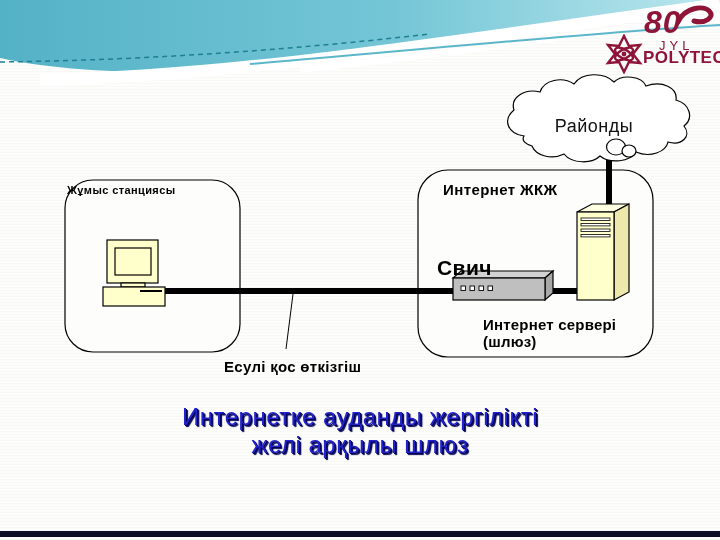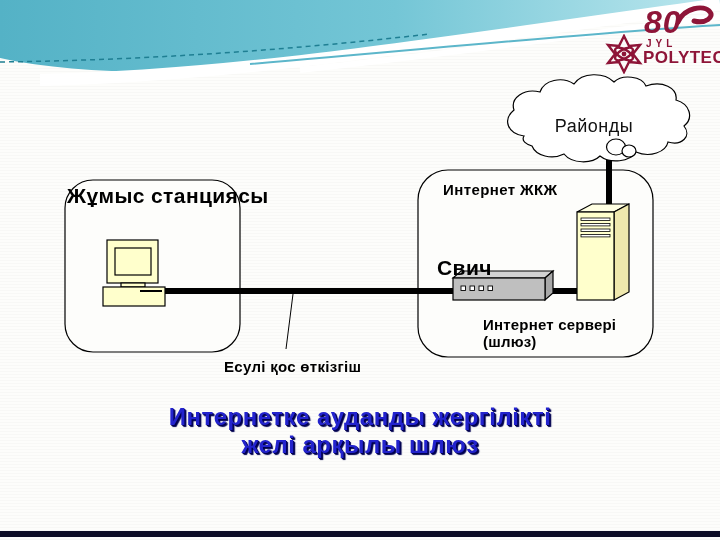--- a/index.html
+++ b/index.html
@@ -5,39 +5,39 @@
   html,body{margin:0;padding:0;background:#888;}
   .slide{
     position:relative;width:720px;height:540px;overflow:hidden;
     background:repeating-linear-gradient(0deg,#f8f8f6 0 1px,#fdfdfb 1px 3px);
     font-family:"Liberation Sans",sans-serif;
   }
   .abs{position:absolute;}
   svg{display:block;}
   
   .lbl{color:#000;font-weight:bold;white-space:nowrap;}
-  .workstation-label{left:67px;top:184px;font-size:21px;letter-spacing:.4px;}
+  .workstation-label{left:67px;top:184px;font-size:11px;letter-spacing:.4px;}
   .district-label{left:443px;top:181px;font-size:15px;letter-spacing:.4px;}
   .switch-label{left:437px;top:256px;font-size:21px;letter-spacing:.4px;}
   .gateway-label{left:483px;top:316px;font-size:15px;line-height:17px;letter-spacing:.2px;}
   .cable-label{left:224px;top:358px;font-size:15px;letter-spacing:.3px;}
   .cloud-label{left:510px;top:116px;width:168px;text-align:center;
     font-size:18px;font-weight:normal;color:#111;letter-spacing:.5px;}
   
   .slide-title{
     left:40px;top:403px;width:640px;text-align:center;
-    font-size:24px;font-weight:bold;line-height:28px;letter-spacing:.5px;
+    font-size:24px;font-weight:normal;line-height:28px;letter-spacing:.5px;
     color:#2323cd;
     text-shadow:1px 1px 0 #000050,2px 2px 1px #000050;
   }
   
   .logo{left:598px;top:8px;width:120px;height:72px;color:#8e1538;}
   .logo-number{position:absolute;left:46px;top:-4px;font-size:32px;font-weight:bold;
     font-style:italic;letter-spacing:1px;}
-  .logo-jyl{position:absolute;left:48px;top:30px;font-size:10px;font-weight:bold;letter-spacing:4px;}
+  .logo-jyl{position:absolute;left:61px;top:30px;font-size:13px;font-weight:normal;letter-spacing:4px;}
   .logo-name{position:absolute;left:45px;top:40px;font-size:17px;font-weight:bold;letter-spacing:.5px;}
   .atom-icon{position:absolute;left:6px;top:26px;}
   .swoosh-icon{position:absolute;left:78px;top:-4px;}
   
   .footer-bar{left:0;top:531px;width:720px;height:6px;background:#0d0d26;}
 </style>
 </head>
 <body>
 
 <div class="slide">

